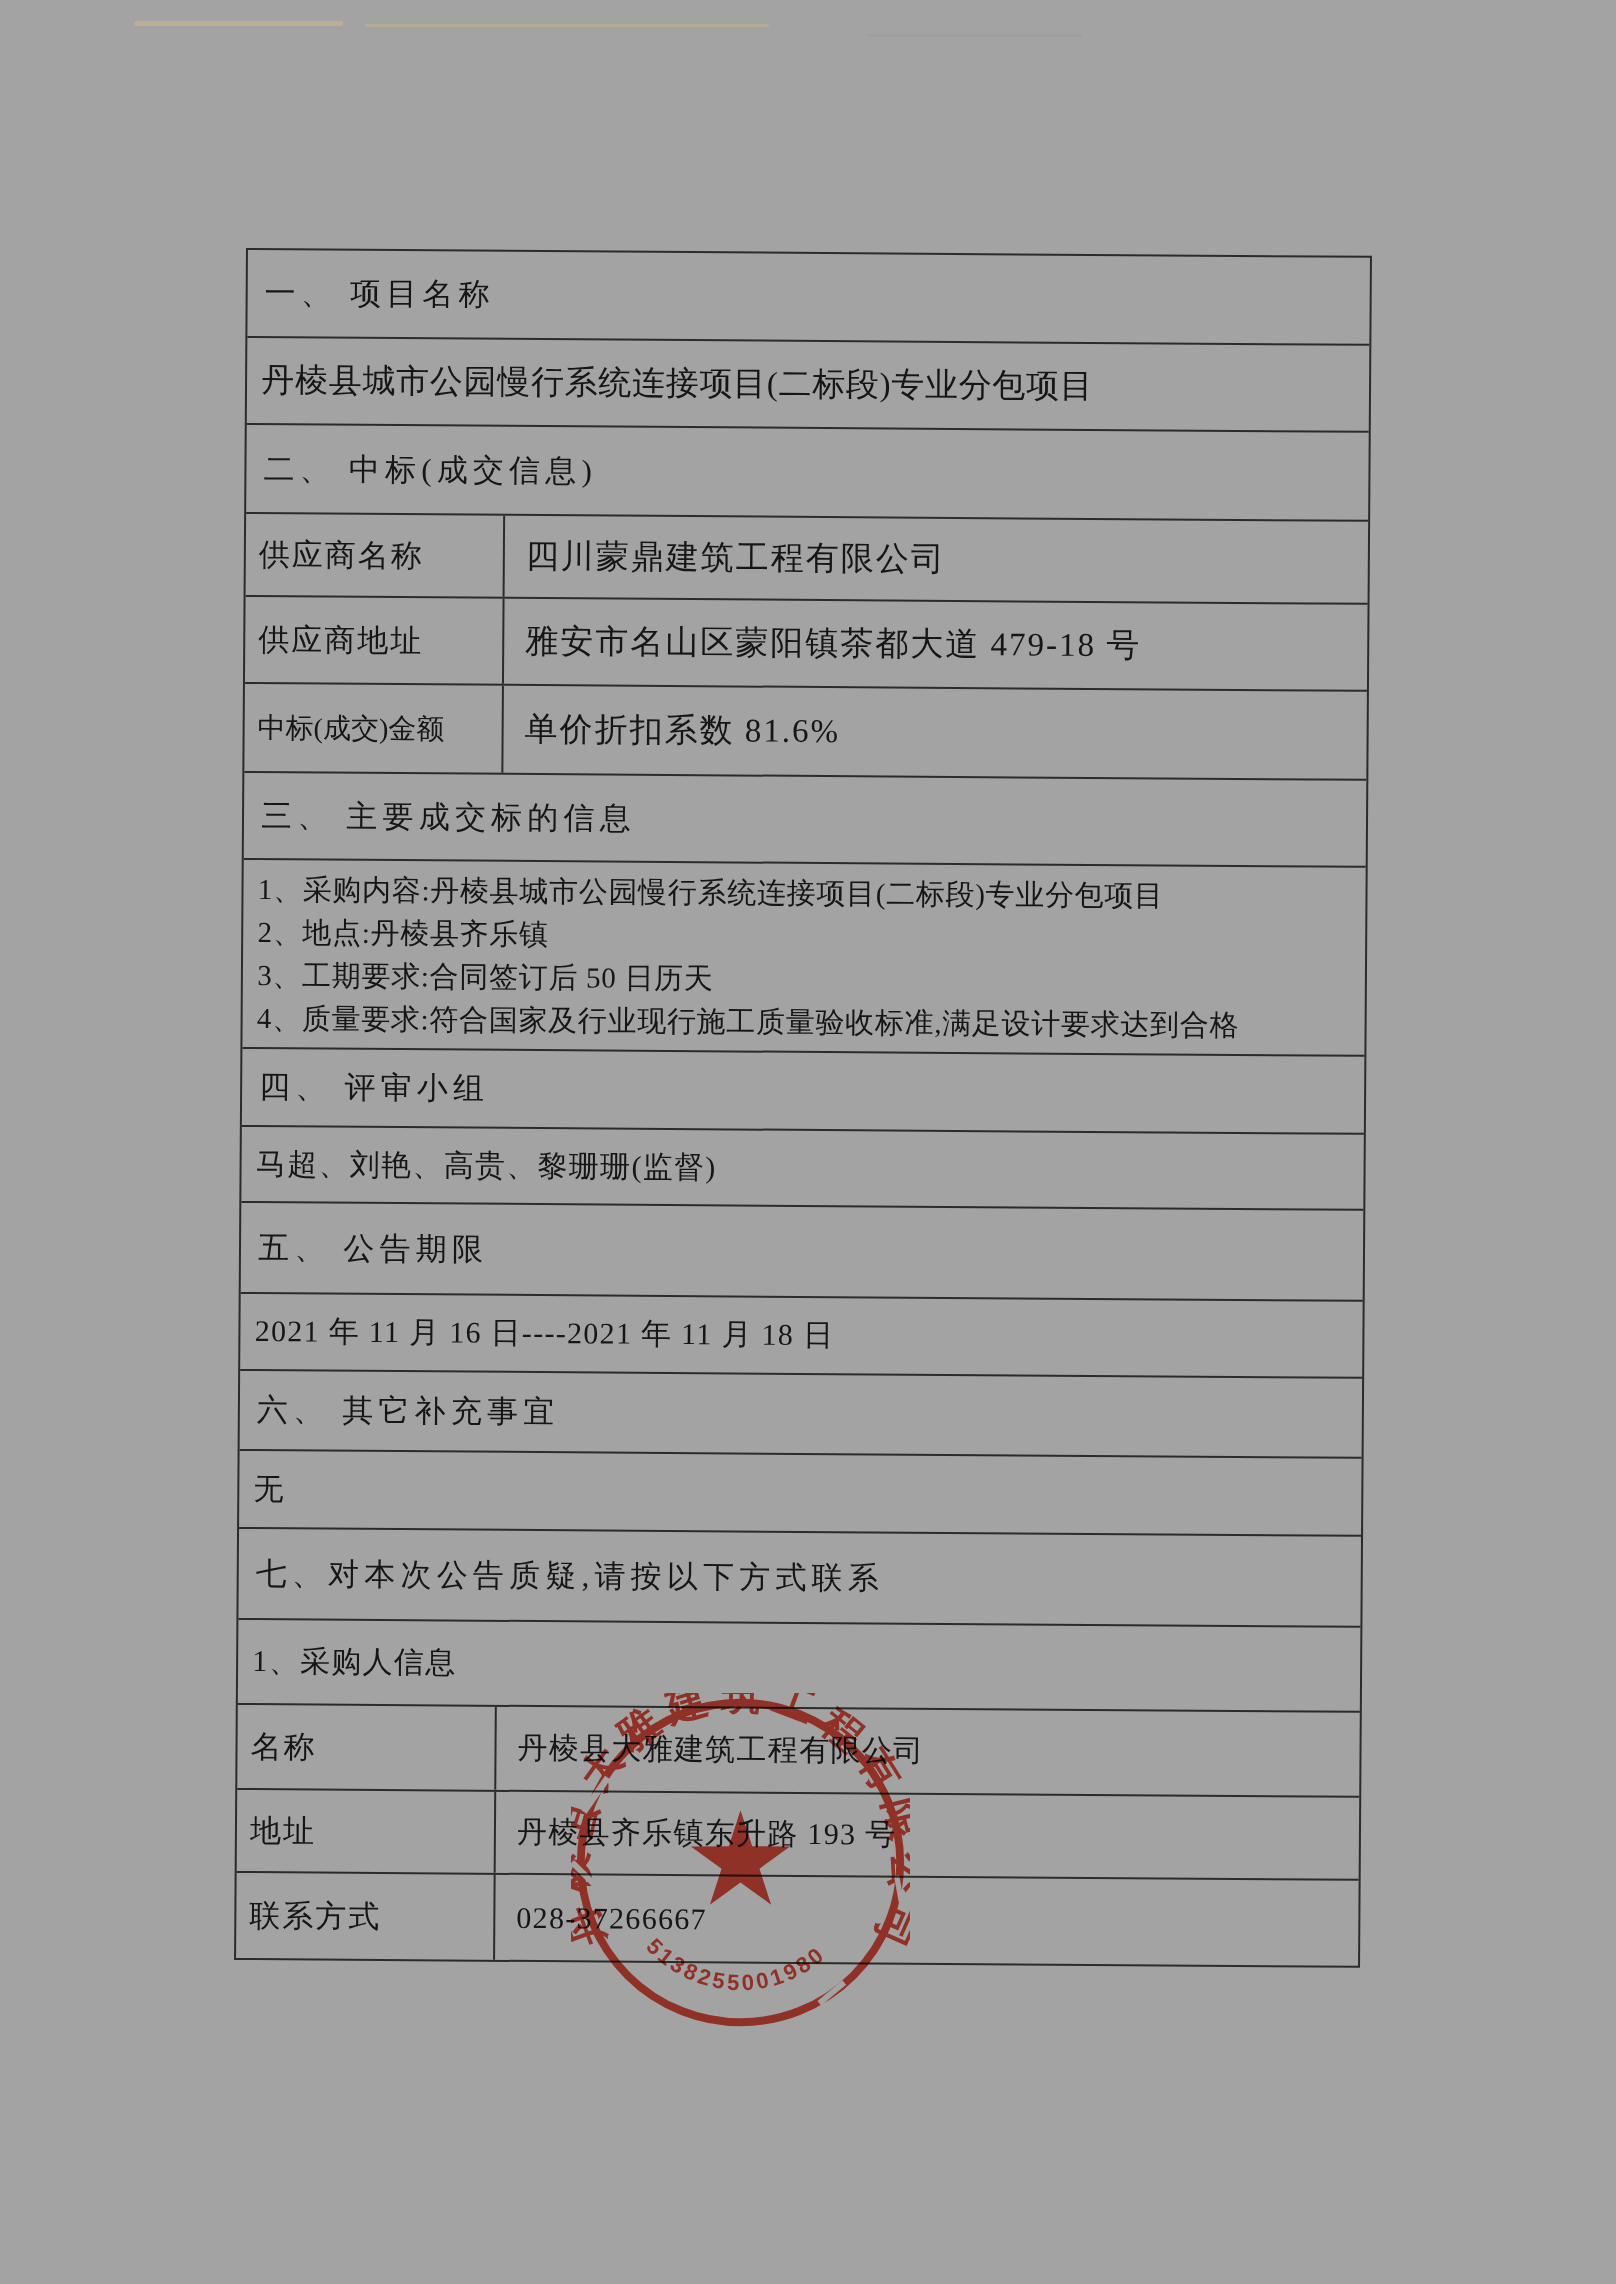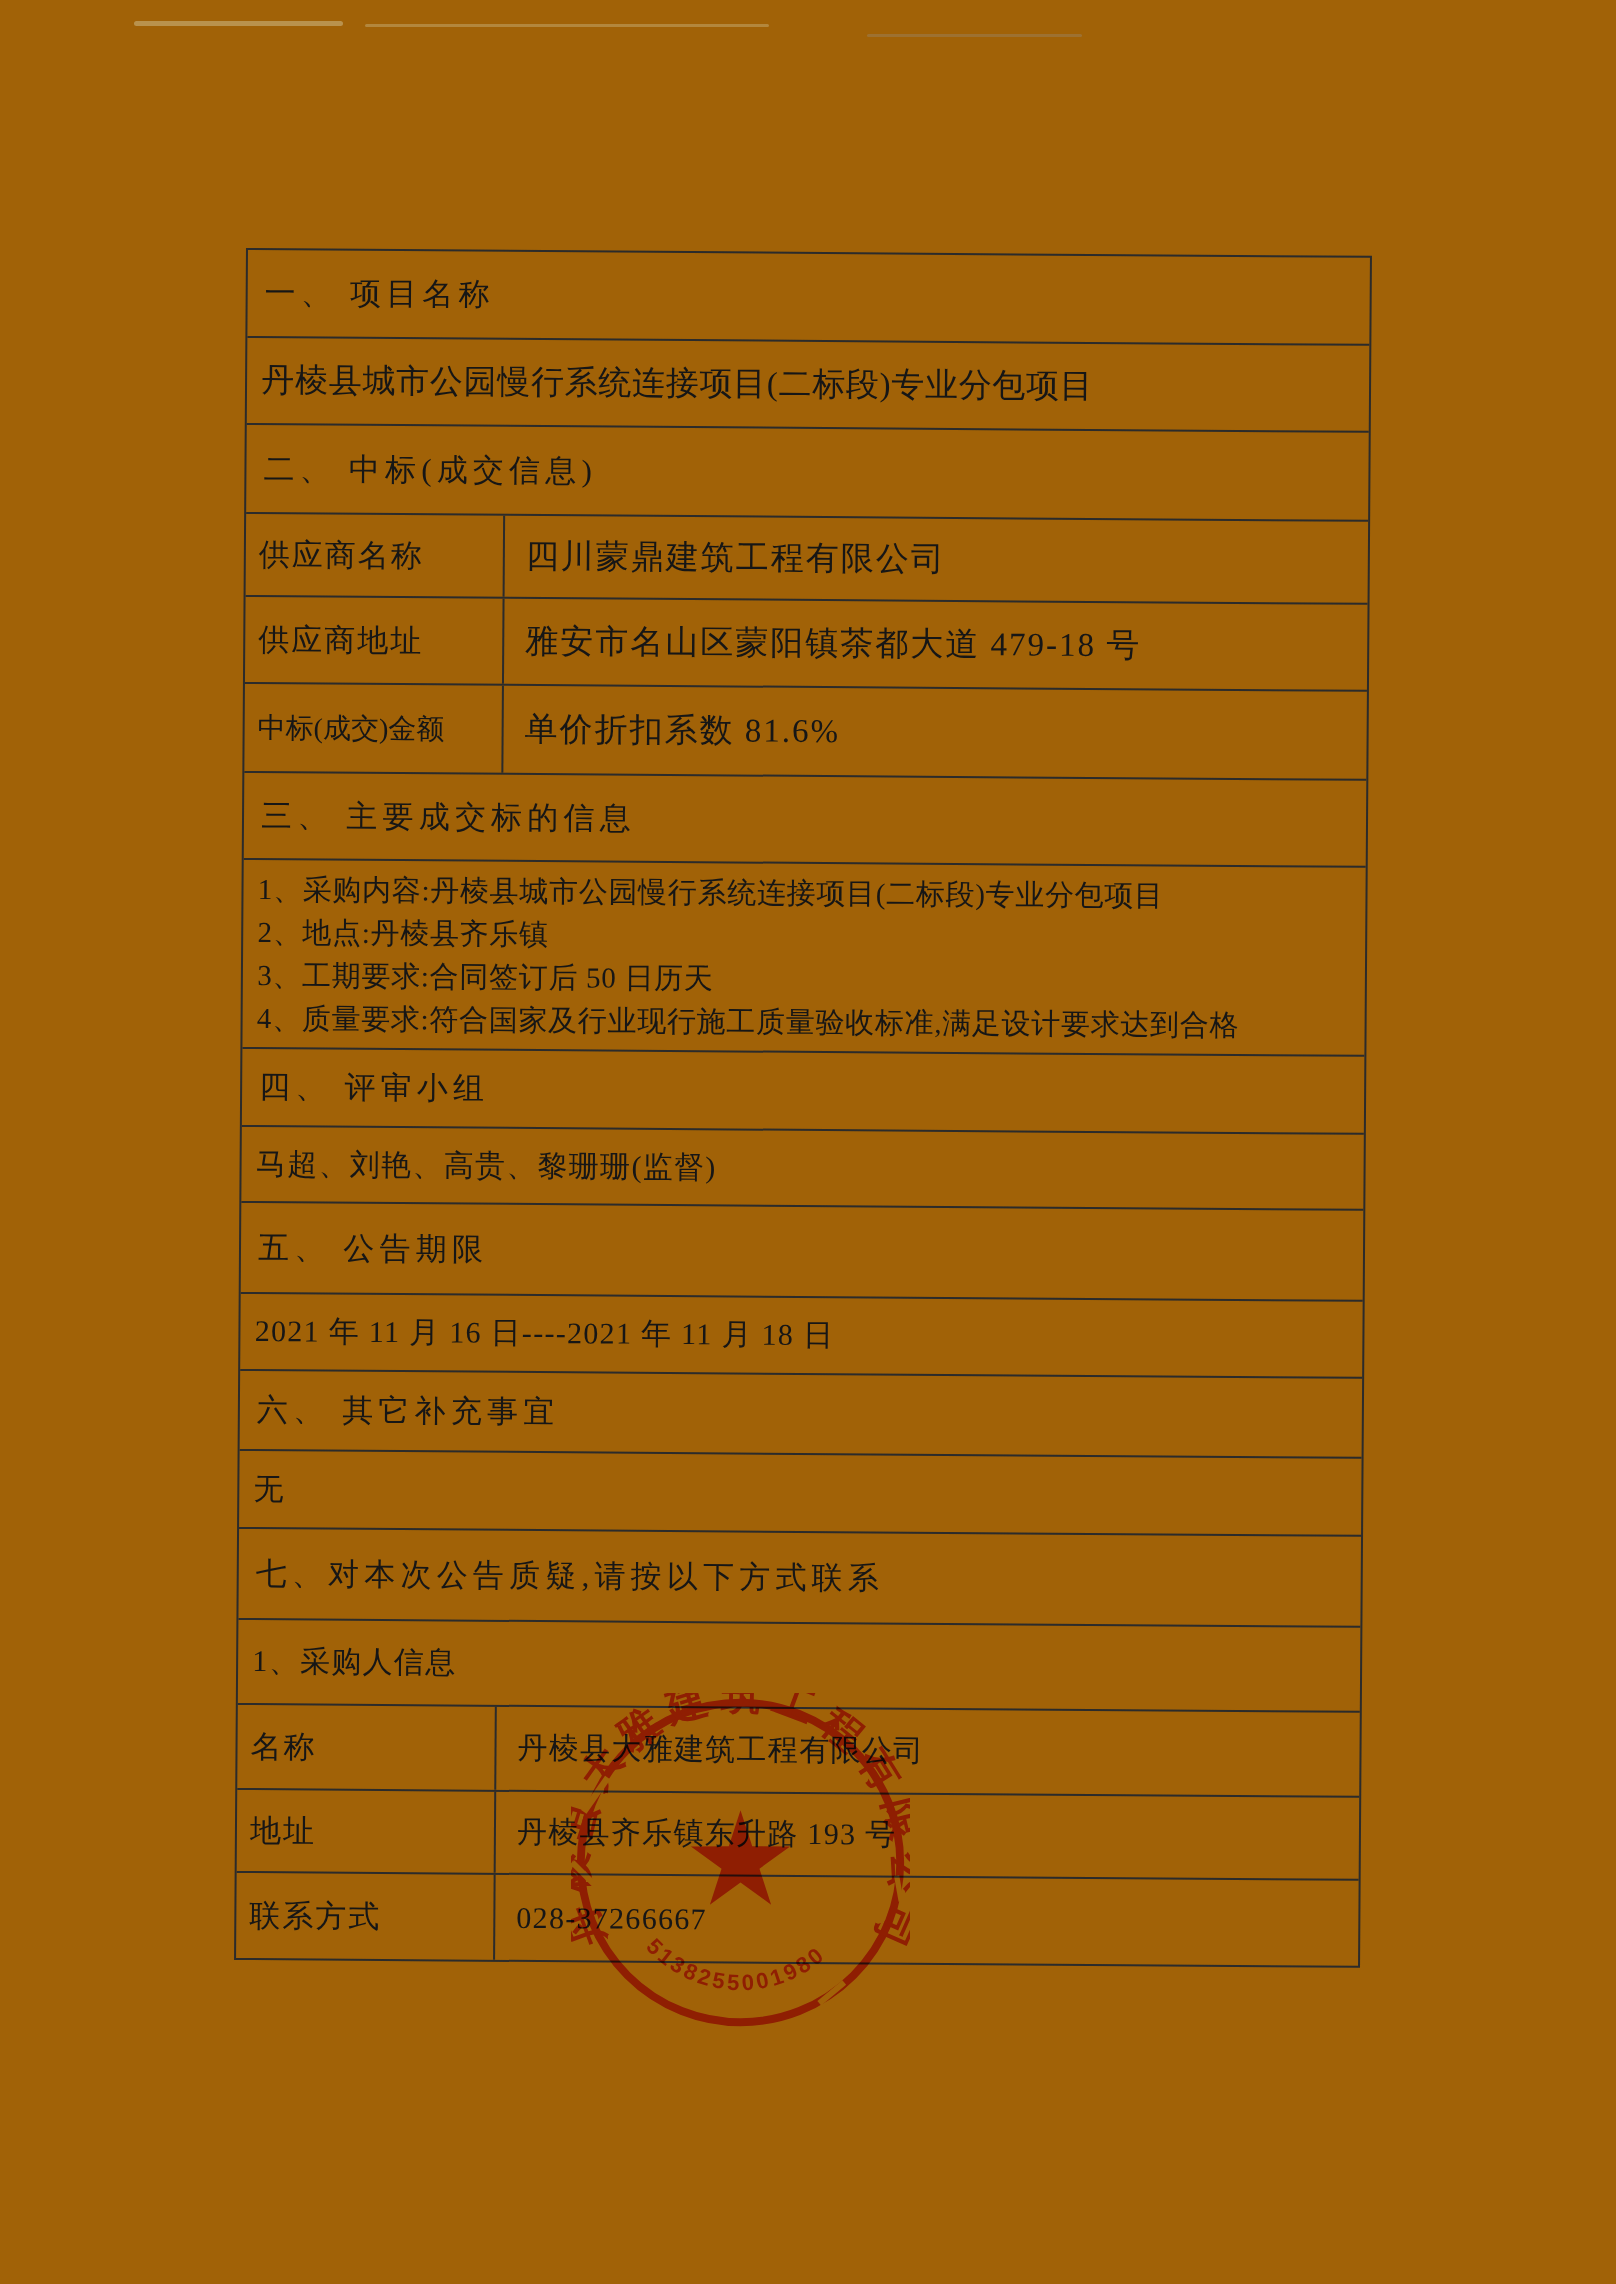--- a/index.html
+++ b/index.html
@@ -2,21 +2,21 @@
 <html style="font-size:10.4px"><head>
 <meta charset="utf-8">
 <style>
   html, body {
     margin: 0; padding: 0;
     background: #ffffff;
   }
   .page {
     position: relative;
     width: 1617px; height: 2284px;
-    background: #a16207;
+    background: #a3a3a3;
     overflow: hidden;
     font-family: "Liberation Serif", "DejaVu Serif", serif;
     color: #161616;
   }
   
   .streak { position: absolute; border-radius: 2.6px; }
   .streak-1 { left: 134px; top: 21px; width: 209px; height: 4.6px; background: rgba(205,185,135,0.55); }
   .streak-2 { left: 365px; top: 23.5px; width: 404px; height: 3.3px; background: rgba(205,185,135,0.42); }
   .streak-3 { left: 867px; top: 34px; width: 215px; height: 3.3px; background: rgba(150,150,150,0.30); }
 

